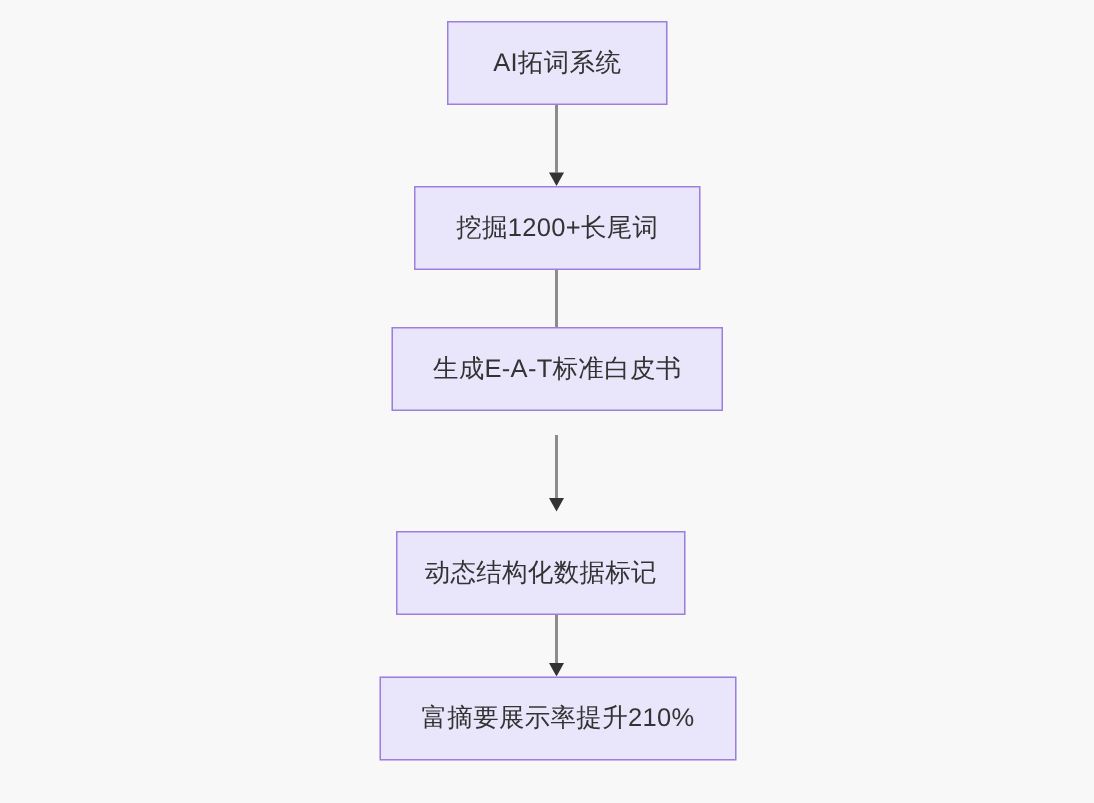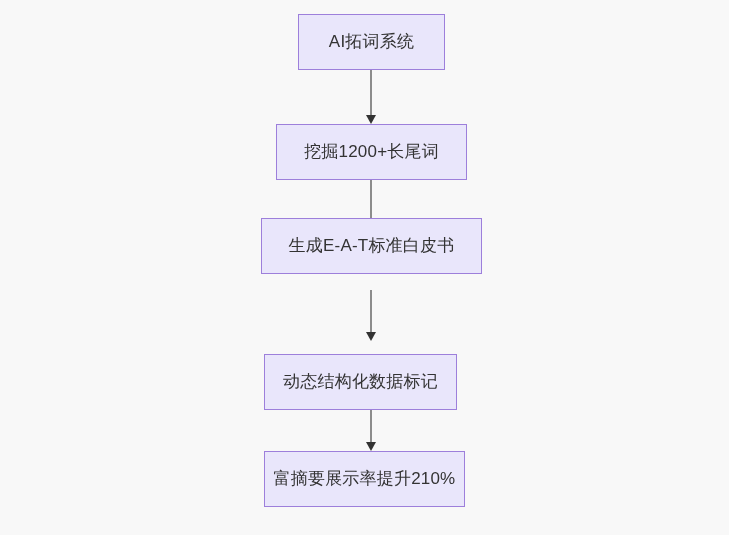--- a/index.html
+++ b/index.html
@@ -89,17 +89,17 @@
   </div>
 
   <div class="node" style="left:261px; top:218px; width:221px; height:56px;">
     <span class="node-label">生成E-A-T标准白皮书</span>
   </div>
 
   <div class="node" style="left:264px; top:354px; width:193px; height:56px;">
     <span class="node-label">动态结构化数据标记</span>
   </div>
 
-  <div class="node" style="left:264px; top:451px; width:201px; height:56px;">
+  <div class="node" style="left:253px; top:451px; width:238px; height:56px;">
     <span class="node-label">富摘要展示率提升210%</span>
   </div>
 
 </div>
 
 </body></html>

